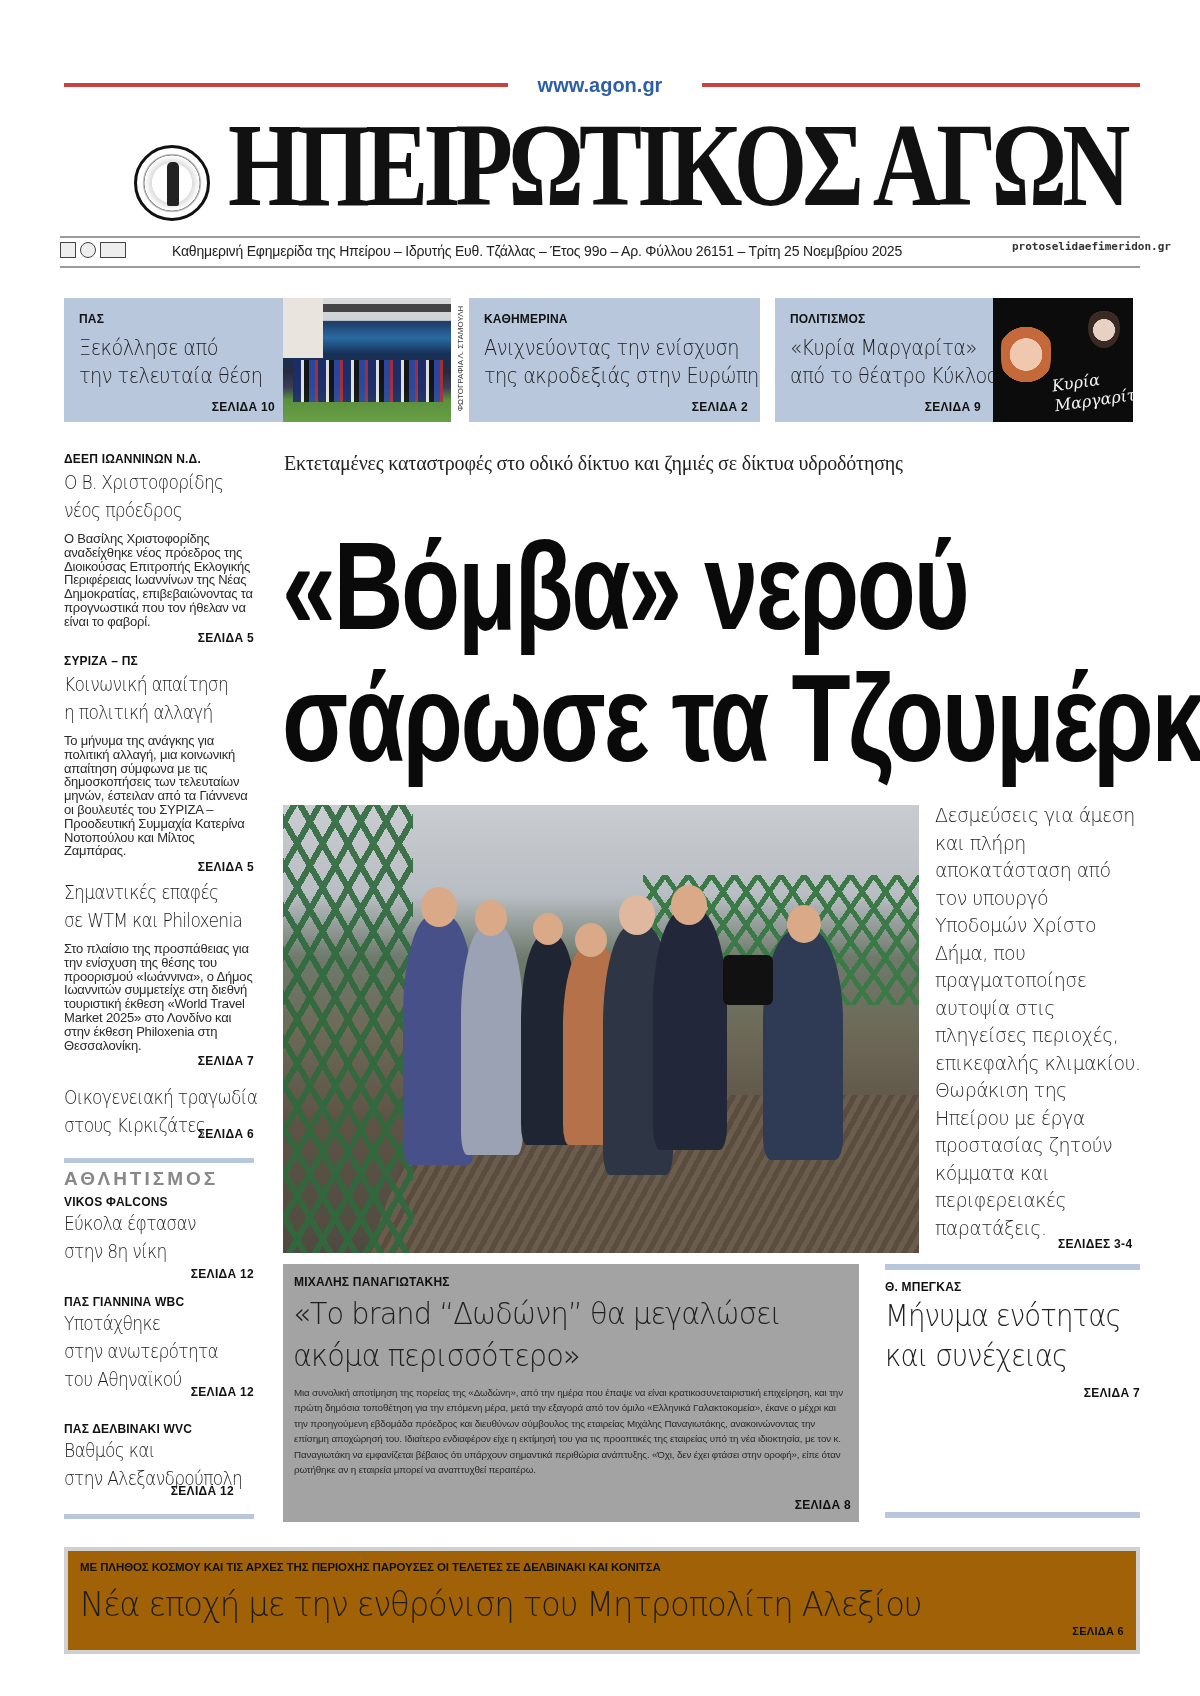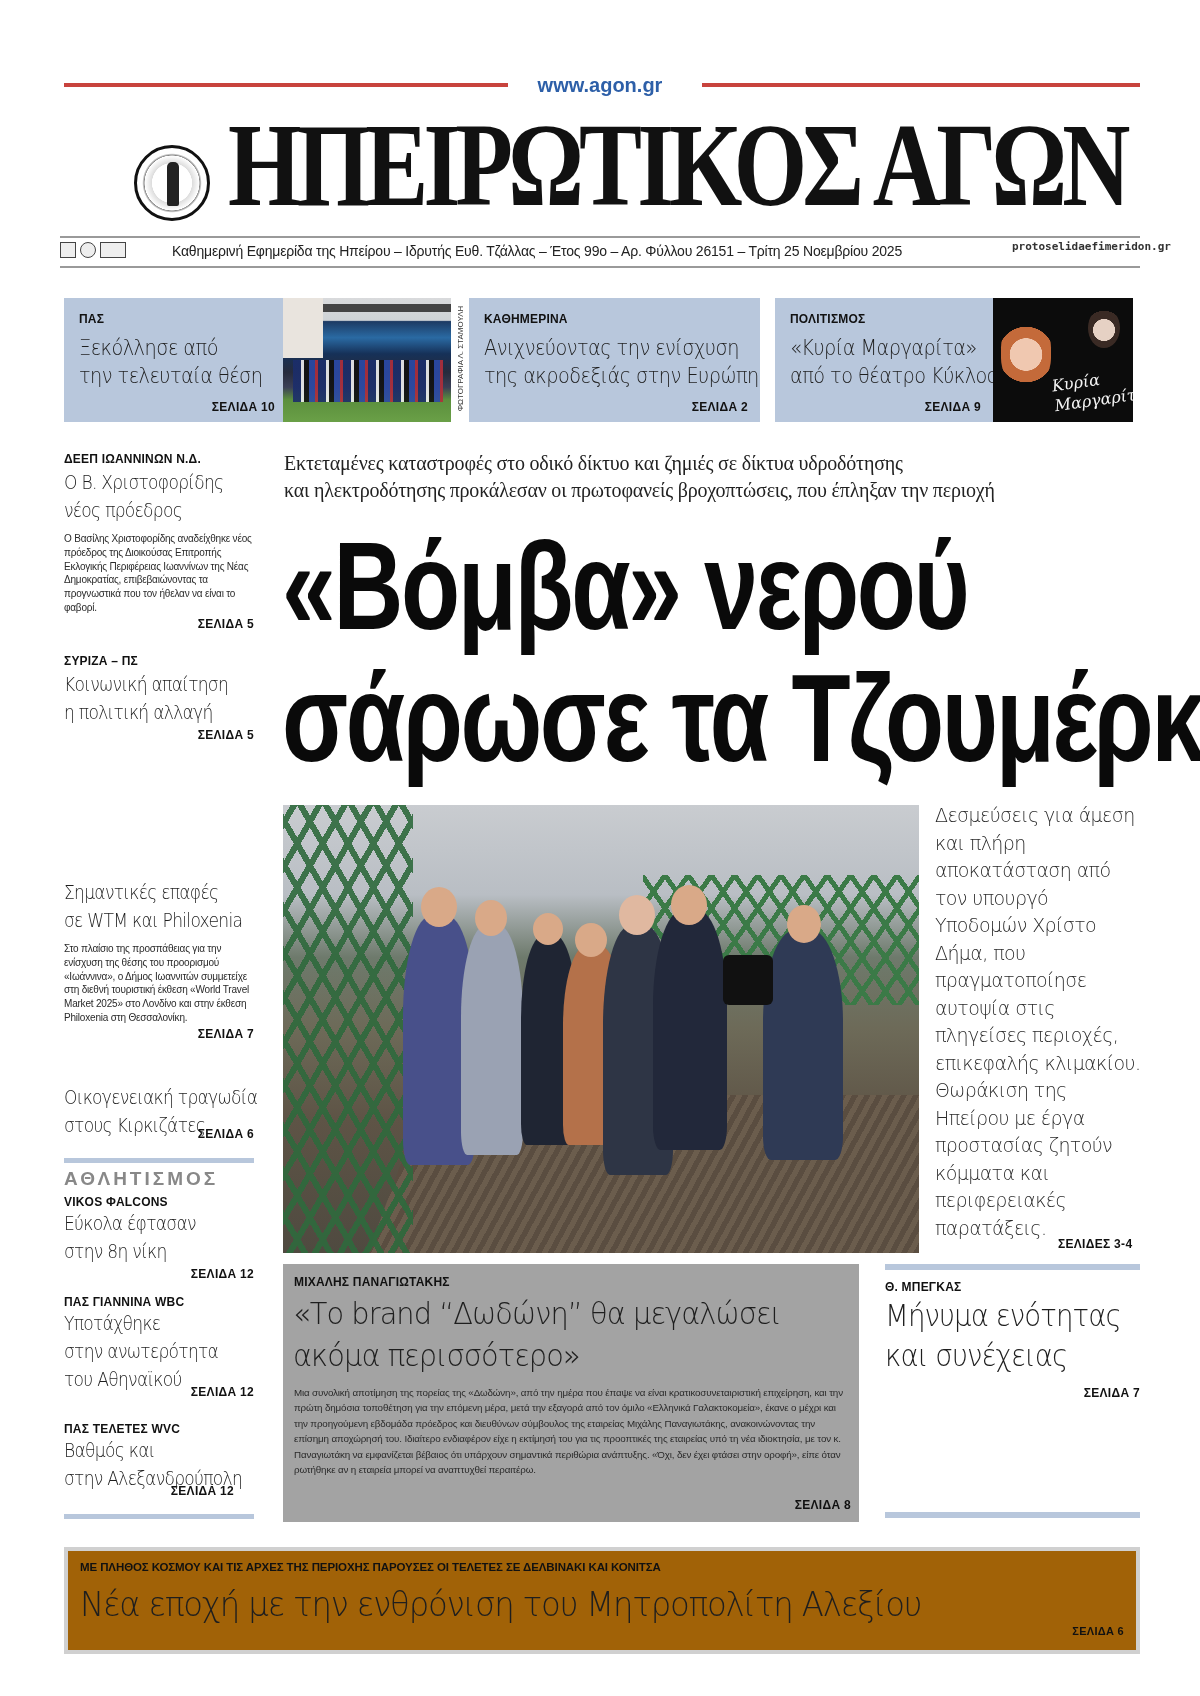--- a/index.html
+++ b/index.html
@@ -47,21 +47,21 @@
   .photo-theatre .face1 { position: absolute; left: 8px; top: 18px; width: 50px; height: 70px; border-radius: 45% 45% 40% 40%;
                            background: radial-gradient(circle at 50% 55%, #f0c8b0 0 35%, #c46a3a 36% 60%, #0c0c0c 61%); }
   .photo-theatre .face2 { position: absolute; left: 95px; top: 10px; width: 32px; height: 40px; border-radius: 50%;
                            background: radial-gradient(circle at 50% 55%, #e6d1c4 0 40%, #3a2a24 41% 70%, #0c0c0c 71%); }
   .photo-theatre .script { position: absolute; left: 60px; top: 72px; color: #f4f4f4; font-family: "DejaVu Serif", serif; font-style: italic; font-size: 16px; line-height: 20px; transform: rotate(-8deg); }
 
   
   .lcol { position: absolute; left: 64px; width: 190px; }
   .lcol .kicker { font-size: 12px; }
   .lcol .hl { font-family: "DejaVu Sans", sans-serif; font-weight: 300; font-size: 19px; line-height: 28px; color: #1e1e1e; letter-spacing: -0.8px; transform: scaleX(0.9); transform-origin: left; white-space: nowrap; }
-  .lcol .body { font-family: "Liberation Sans", sans-serif; font-size: 10px; line-height: 13.8px; color: #2a2a2a; margin-top: 8px; letter-spacing: -0.2px; }
+  .lcol .body { font-family: "Liberation Sans", sans-serif; font-size: 13px; line-height: 13.8px; color: #2a2a2a; margin-top: 8px; letter-spacing: -0.2px; }
   .lcol .page-ref { text-align: right; display: block; margin-top: 2px; }
   .sep-blue { position: absolute; left: 64px; width: 190px; height: 5px; background: #b8c7dc; }
   .sports-title { position: absolute; left: 64px; top: 1168px; font-family: "Liberation Sans", sans-serif; font-weight: bold; font-size: 19px; letter-spacing: 3px; color: #888; }
 
   
   .deck { position: absolute; left: 284px; top: 450px; width: 860px; font-family: "Liberation Serif", "DejaVu Serif", serif; font-size: 20px; line-height: 27px; color: #222; letter-spacing: -0.2px; }
   .main-hl { position: absolute; left: 282px; width: 870px; font-family: "Liberation Sans", "DejaVu Sans", sans-serif; font-weight: bold; color: #0a0a0a;
              font-size: 124px; line-height: 124px; letter-spacing: -3px; white-space: nowrap; transform: scaleX(0.78); transform-origin: left top; }
   .photo-bridge { position: absolute; left: 283px; top: 805px; width: 636px; height: 448px; overflow: hidden;
     background: linear-gradient(180deg, #c9ccd0 0%, #b9bec4 20%, #6e7a6c 34%, #6d6a58 50%, #5e5446 70%, #4f4a40 100%); }
@@ -171,20 +171,21 @@
   <div class="body">Ο Βασίλης Χριστοφορίδης αναδείχθηκε νέος πρόεδρος της Διοικούσας Επιτροπής Εκλογικής Περιφέρειας Ιωαννίνων της Νέας Δημοκρατίας, επιβεβαιώνοντας τα προγνωστικά που τον ήθελαν να είναι το φαβορί.</div>
   <span class="page-ref">ΣΕΛΙΔΑ 5</span>
 </div>
 
 <div class="lcol" style="top:654px;">
   <div class="kicker">ΣΥΡΙΖΑ – ΠΣ</div>
   <div class="hl" style="margin-top:2px;">
     <div>Κοινωνική απαίτηση</div>
     <div>η πολιτική αλλαγή</div>
   </div>
+  <div class="body">Το μήνυμα της ανάγκης για πολιτική αλλαγή, μια κοινωνική απαίτηση σύμφωνα με τις δημοσκοπήσεις των τελευταίων μηνών, έστειλαν από τα Γιάννενα οι βουλευτές του ΣΥΡΙΖΑ – Προοδευτική Συμμαχία Κατερίνα Νοτοπούλου και Μίλτος Ζαμπάρας.</div>
   <span class="page-ref">ΣΕΛΙΔΑ 5</span>
 </div>
 
 <div class="lcol" style="top:878px;">
   <div class="hl">
     <div>Σημαντικές επαφές</div>
     <div>σε WTM και Philoxenia</div>
   </div>
   <div class="body">Στο πλαίσιο της προσπάθειας για την ενίσχυση της θέσης του προορισμού «Ιωάννινα», ο Δήμος Ιωαννιτών συμμετείχε στη διεθνή τουριστική έκθεση «World Travel Market 2025» στο Λονδίνο και στην έκθεση Philoxenia στη Θεσσαλονίκη.</div>
   <span class="page-ref">ΣΕΛΙΔΑ 7</span>
@@ -214,32 +215,31 @@
   <div class="kicker">ΠΑΣ ΓΙΑΝΝΙΝΑ WBC</div>
   <div class="hl">
     <div>Υποτάχθηκε</div>
     <div>στην ανωτερότητα</div>
     <div>του Αθηναϊκού</div>
   </div>
   <span class="page-ref" style="margin-top:-8px;">ΣΕΛΙΔΑ 12</span>
 </div>
 
 <div class="lcol" style="top:1422px;">
-  <div class="kicker">ΠΑΣ ΤΕΛΕΤΕΣ WVC</div>
+  <div class="kicker">ΠΑΣ ΔΕΛΒΙΝΑΚΙ WVC</div>
   <div class="hl">
     <div>Βαθμός και</div>
     <div>στην Αλεξανδρούπολη</div>
   </div>
   <span class="page-ref" style="margin-top:-8px;padding-right:20px;">ΣΕΛΙΔΑ 12</span>
 </div>
 <div class="sep-blue" style="top:1514px;"></div>
 
 <div class="deck">
   <div>Εκτεταμένες καταστροφές στο οδικό δίκτυο και ζημιές σε δίκτυα υδροδότησης</div>
-  <div>και ηλεκτροδότησης προκάλεσαν οι πρωτοφανείς βροχοπτώσεις, που έπληξαν την περιοχή</div>
 </div>
 <div class="main-hl" style="top:524px;">«Βόμβα» νερού</div>
 <div class="main-hl" style="top:656px;">σάρωσε τα Τζουμέρκα</div>
 
 <div class="photo-bridge">
   <div class="truss-r"></div>
   <div class="deckp"></div>
   <div class="truss-l"></div>
 
   <div class="person" style="left:120px;top:110px;width:72px;height:250px;background:#48508a;"></div>

